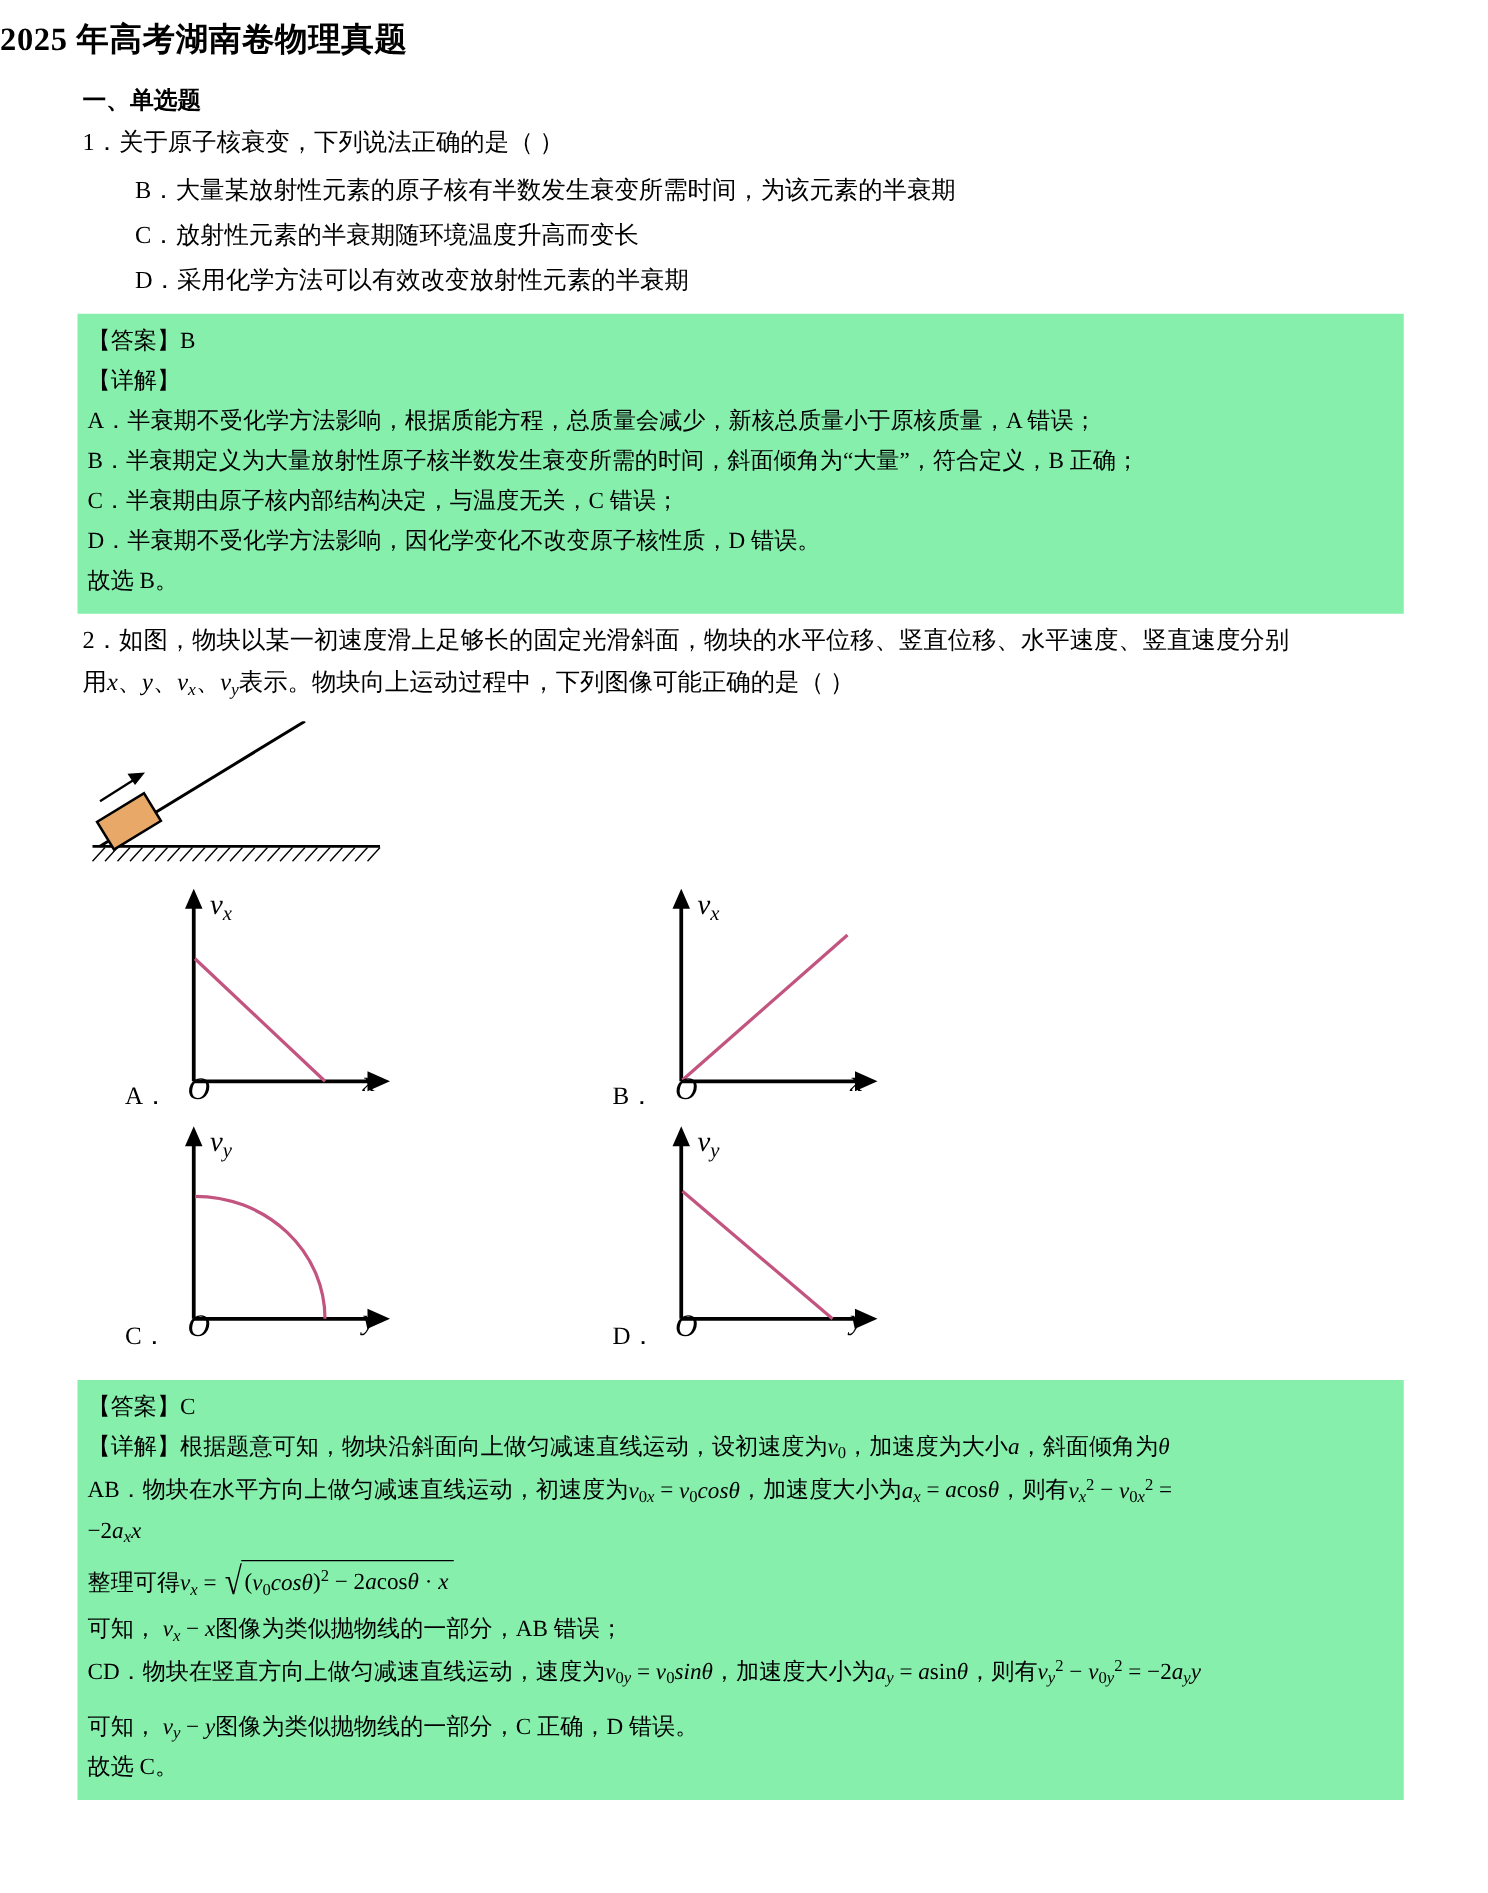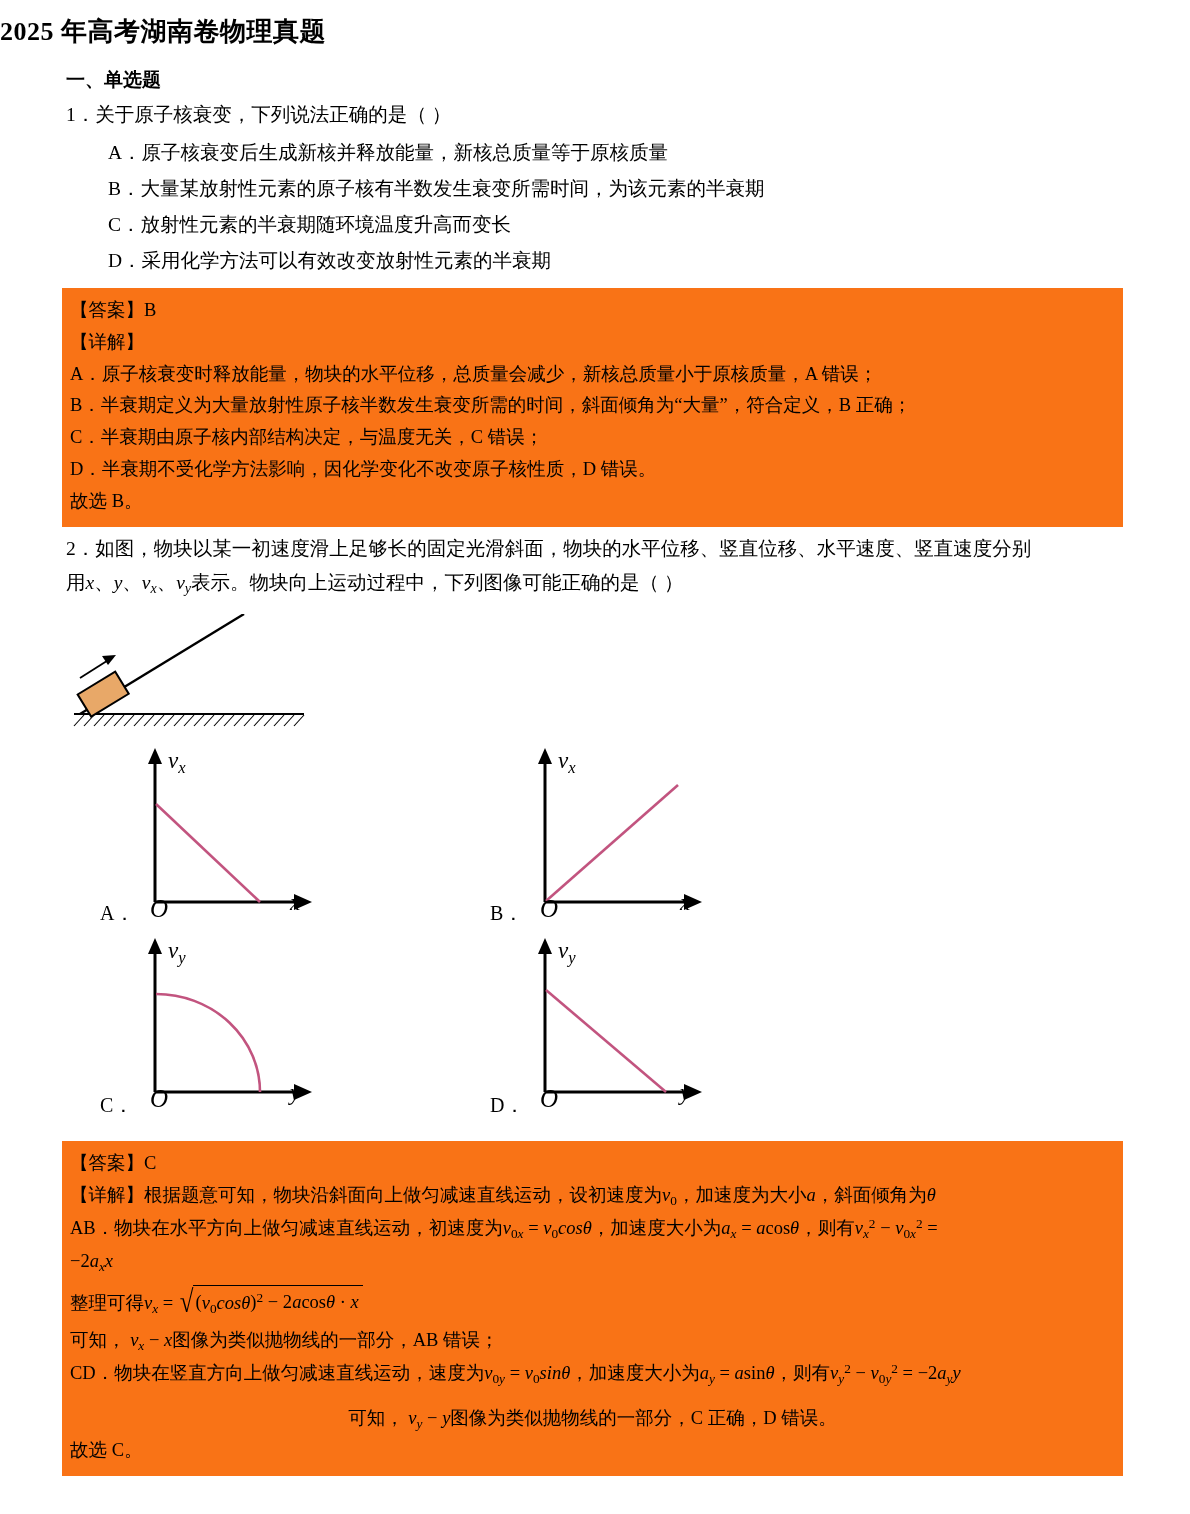--- a/index.html
+++ b/index.html
@@ -38,21 +38,21 @@
     margin: 6px 0 0 66px;
     line-height: 1.62;
     width: 1062px;
   }
   .opt {
     font-size: 19.5px;
     margin: 7px 0 0 108px;
     line-height: 1.5;
   }
   .answer-block {
-    background: #f97316;
+    background: #86efac;
     margin: 12px 0 0 62px;
     width: 1061px;
     padding: 6px 8px 8px 8px;
     box-sizing: border-box;
   }
   .answer-block .ab-line {
     font-size: 18.5px;
     line-height: 1.62;
     margin: 2px 0;
   }
@@ -114,29 +114,28 @@
 <body>
 
 <div class="page">
 
   <div class="doc-title">2025 年高考湖南卷物理真题</div>
 
   <div class="section-head">一、单选题</div>
 
   <div class="qline">1．关于原子核衰变，下列说法正确的是（        ）</div>
 
-  <div class="opt">A．原子核衰变后生成新核并释放能量，新核总质量等于原核质量</div>
   <div class="opt">B．大量某放射性元素的原子核有半数发生衰变所需时间，为该元素的半衰期</div>
   <div class="opt">C．放射性元素的半衰期随环境温度升高而变长</div>
   <div class="opt">D．采用化学方法可以有效改变放射性元素的半衰期</div>
 
   <div class="answer-block">
     <div class="ab-line">【答案】B</div>
     <div class="ab-line">【详解】</div>
-    <div class="ab-line">A．原子核衰变时释放能量，物块的水平位移，总质量会减少，新核总质量小于原核质量，A 错误；</div>
+    <div class="ab-line">A．半衰期不受化学方法影响，根据质能方程，总质量会减少，新核总质量小于原核质量，A 错误；</div>
     <div class="ab-line">B．半衰期定义为大量放射性原子核半数发生衰变所需的时间，斜面倾角为“大量”，符合定义，B 正确；</div>
     <div class="ab-line">C．半衰期由原子核内部结构决定，与温度无关，C 错误；</div>
     <div class="ab-line">D．半衰期不受化学方法影响，因化学变化不改变原子核性质，D 错误。</div>
     <div class="ab-line">故选 B。</div>
   </div>
 
   <div class="qline">2．如图，物块以某一初速度滑上足够长的固定光滑斜面，物块的水平位移、竖直位移、水平速度、竖直速度分别</div>
   <div class="qline" style="margin-top:2px;">
     <span>用</span><i class="mi">x</i>、<i class="mi">y</i>、<i class="mi">v<span class="sub">x</span></i>、<i class="mi">v<span class="sub">y</span></i><span>表示。物块向上运动过程中，下列图像可能正确的是（        ）</span>
   </div>
@@ -274,20 +273,20 @@
 
     <div class="ab-line">
       <span>可知，</span> <i class="mi">v<span class="sub">x</span></i> − <i class="mi">x</i><span>图像为类似抛物线的一部分，AB 错误；</span>
     </div>
 
     <div class="ab-line">
       <span>CD．物块在竖直方向上做匀减速直线运动，速度为</span><i class="mi">v<span class="subn">0</span><span class="sub">y</span></i> = <i class="mi">v<span class="subn">0</span>sin<i class="mi">θ</i></i>，加速度大小为<i class="mi">a<span class="sub">y</span></i> = <i class="mi">a</i>sin<i class="mi">θ</i>，则有<i class="mi">v<span class="sub">y</span><span class="sup">2</span></i> − <i class="mi">v<span class="subn">0</span><span class="sub">y</span><span class="sup">2</span></i> = −2<i class="mi">a<span class="sub">y</span></i><i class="mi">y</i>
     </div>
 
 
-    <div class="ab-line" style="margin-top:14px;text-align:center;">
+    <div class="ab-line" style="margin-top:14px;">
       <span>可知，</span> <i class="mi">v<span class="sub">y</span></i> − <i class="mi">y</i><span>图像为类似抛物线的一部分，C 正确，D 错误。</span>
     </div>
 
     <div class="ab-line">故选 C。</div>
   </div>
 
 </div>
 
 </body></html>

